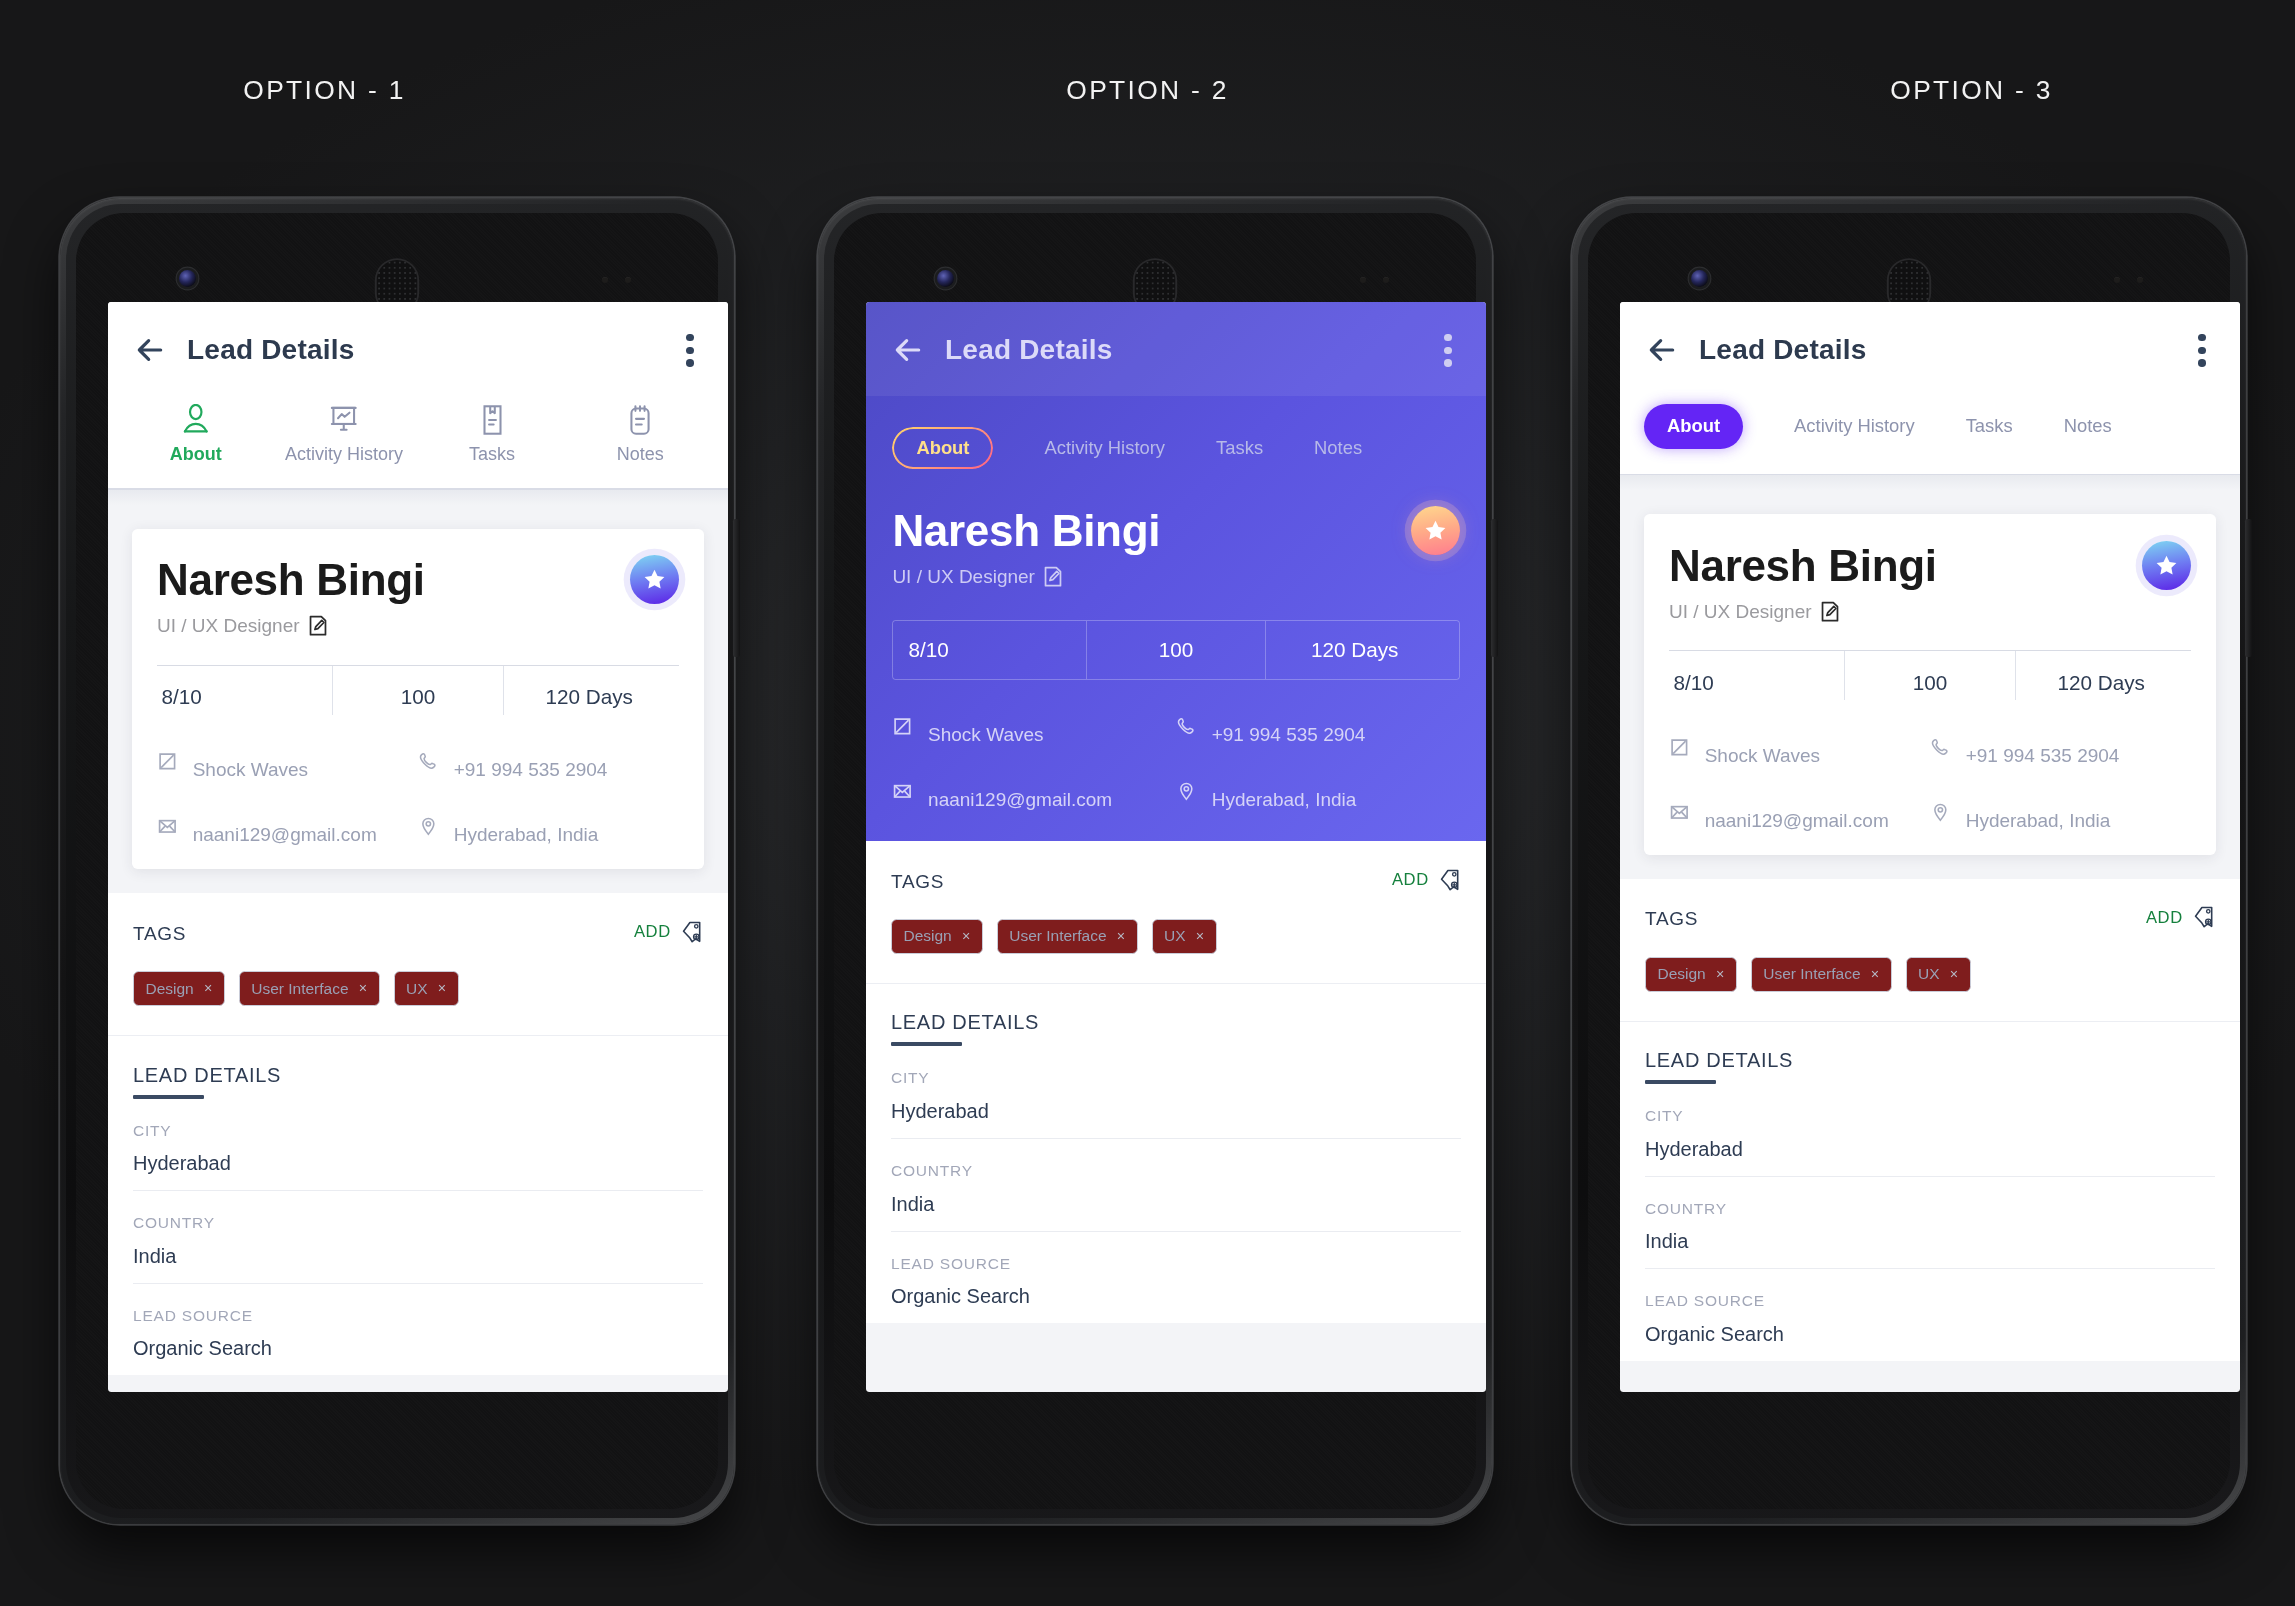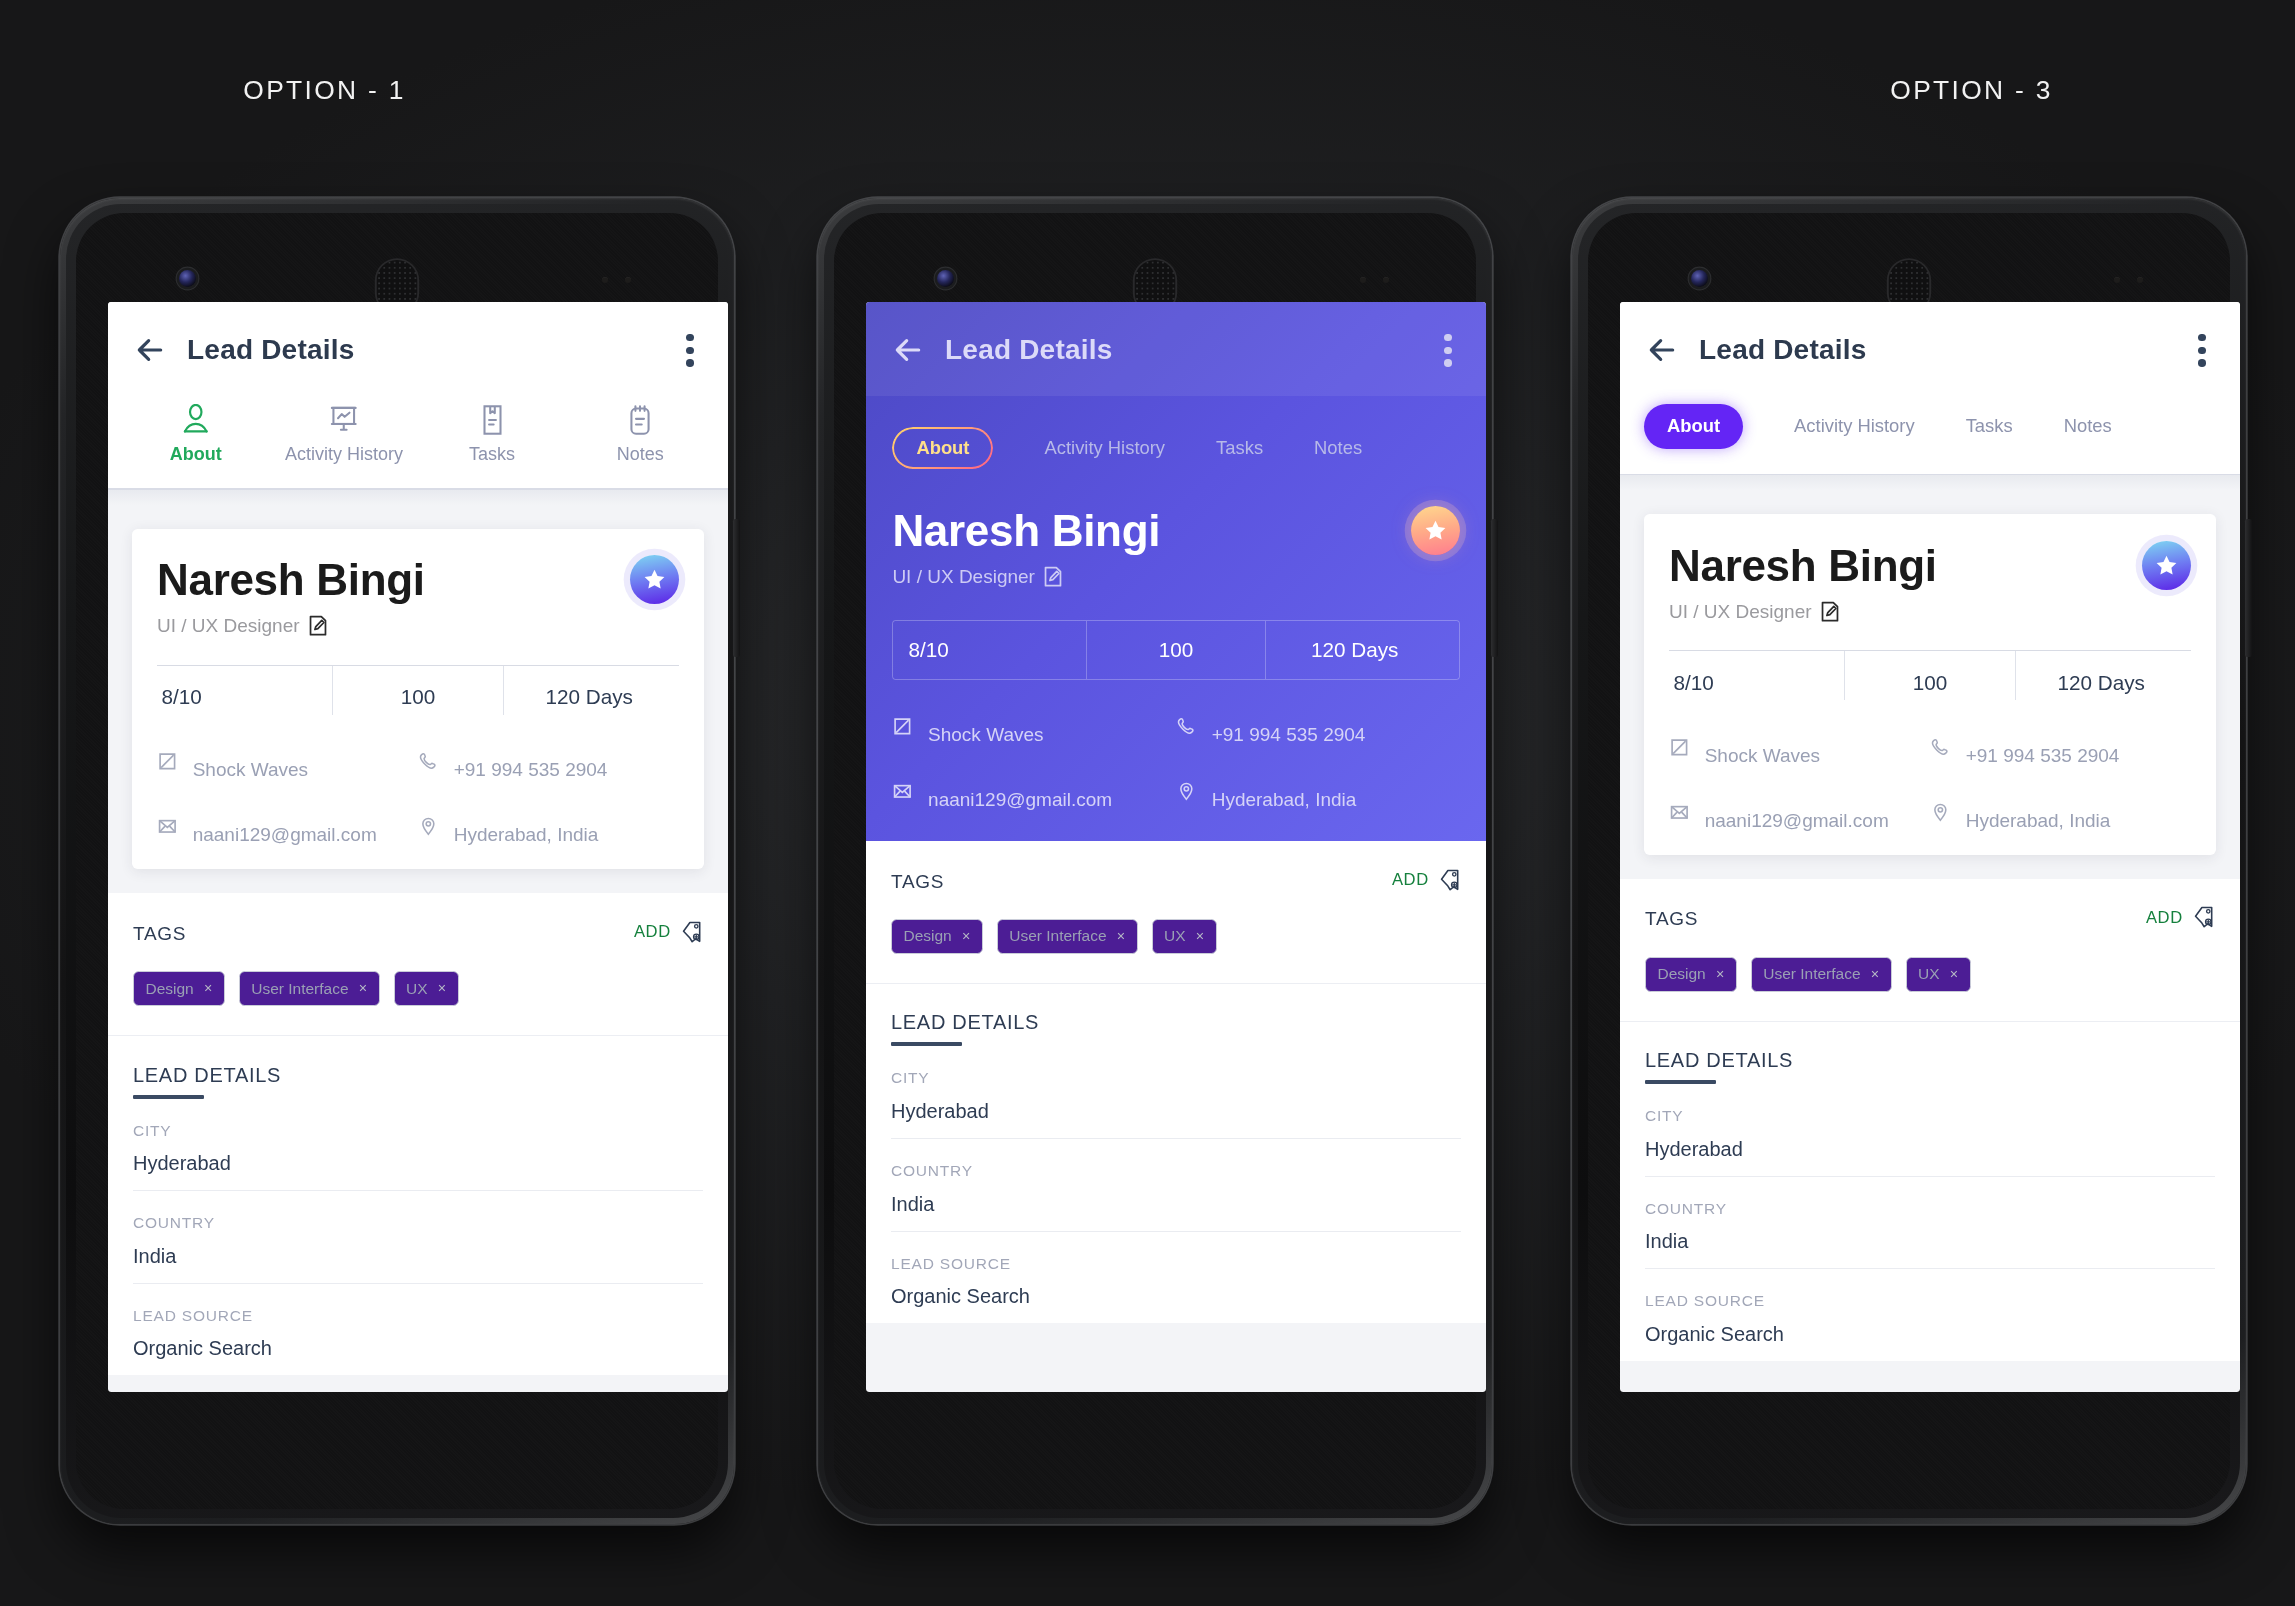--- a/index.html
+++ b/index.html
@@ -188,21 +188,21 @@
   .bar-purple-top { background:rgba(255,255,255,.07); }
 
   
   .tags-sec { background:#fff; padding:26.4px 25px 29px 25px; }
   .tags-head { display:flex; align-items:flex-end; }
   .tags-title { font-size:19px; color:#2e3c53; letter-spacing:0.7px; font-weight:400; }
   .tags-add { margin-left:auto; display:flex; align-items:center; gap:9.2px; }
   .tags-add .lab { font-size:16.6px; color:#15803d; letter-spacing:0.6px; }
   .chips { display:flex; gap:13.8px; margin-top:26.4px; }
   .chip {
-    border:1.1px solid #c9ccd8; border-radius:5.7px; background:#4c1d95;
+    border:1.1px solid #c9ccd8; border-radius:5.7px; background:#7f1d1d;
     padding:7.5px 11.5px; display:flex; align-items:center; gap:10.3px;
   }
   .chip .ctxt { font-size:15.5px; color:#9aa0b4; }
   .chip .cx { font-size:14.3px; color:#b6bac6; line-height:1; }
 
   
   .ld-sec { background:#fff; padding:27.5px 25px 0 25px; border-top:1.7px solid #eceef3; }
   .ld-title { font-size:20px; color:#2e3c53; letter-spacing:0.7px; font-weight:400; }
   .ld-underline { width:71px; height:4px; background:#3a4a63; margin-top:8px; border-radius:1.1px; }
   .ld-row { padding:23px 0 15px 0; border-bottom:1.7px solid #eaecf1; }
@@ -212,20 +212,21 @@
 
   
   .sep-shadow { height:15px; background:linear-gradient(#e8eaef,#f3f4f7); }
 </style>
 </head>
 <body>
 
 <div class="stage">
 
   <div class="opt-title t1">OPTION - 1</div>
+  <div class="opt-title t2">OPTION - 2</div>
   <div class="opt-title t3">OPTION - 3</div>
 
   <div class="phone p1">
     <div class="phone-inner">
       <div class="phone-face">
         <div class="cam"></div>
         <div class="speaker"></div>
         <div class="dots">
             <i></i>
             <i></i>

